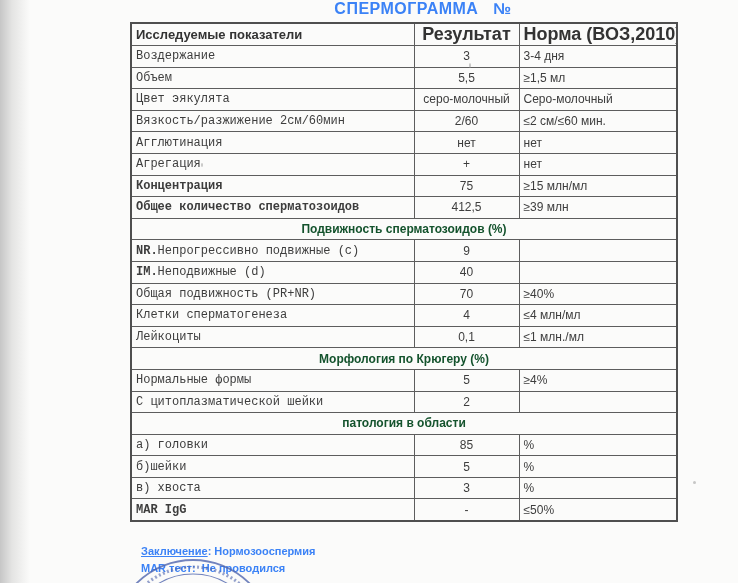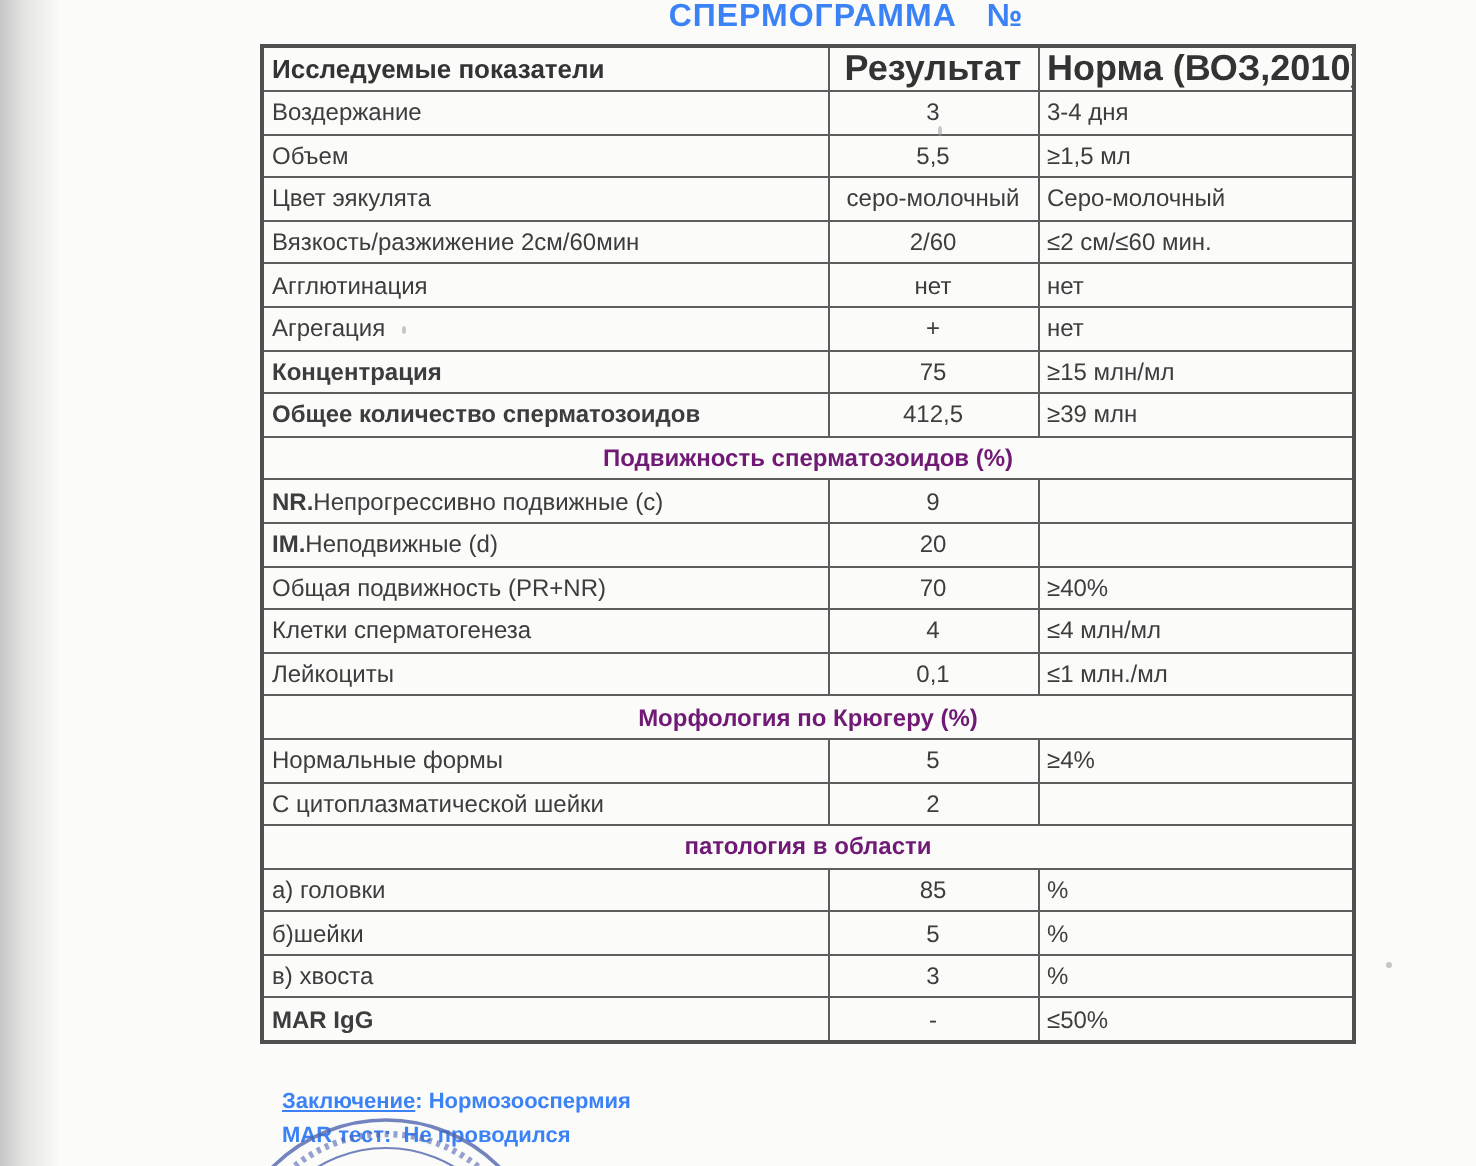--- a/index.html
+++ b/index.html
@@ -36,26 +36,26 @@
     height:21.6px;
     padding:0 4px;
     overflow:hidden; white-space:nowrap;
     vertical-align:middle;
   }
   table.report { border:2px solid #4f4f4f; }
   th.h-param { text-align:left; padding-left:8px; font-size:13px; color:#333; }
   th.h-result, th.h-norm { font-size:18px; color:#333; }
   th.h-result { text-align:center; }
   th.h-norm { text-align:right; padding-left:9px; }
-  td.param-cell { text-align:left; padding-left:8px; }
+  td.param-cell { text-align:left; padding-left:8px;font-family:Liberation Mono, monospace; }
   td.param-cell.bold { font-weight:bold; }
   td.param-cell b { font-weight:bold; }
   td.result-cell { text-align:center; }
   td.norm-cell { text-align:left; padding-left:10px; }
-  td.section-cell { text-align:center; font-weight:bold; color:#701a75; }
+  td.section-cell { text-align:center; font-weight:bold; color:#14532d; }
   .footer-notes {
     position:absolute; left:141px; top:543px;
     font-size:11px; font-weight:bold; color:#3b82f6;
     line-height:17px;
   }
   .footer-notes .u { text-decoration:underline; }
   .stamp {
     position:absolute; left:103px; top:556px; width:186px; height:27px;
     pointer-events:none;
   }
@@ -126,21 +126,21 @@
         <tr>
           <td colspan="3" class="section-cell">Подвижность сперматозоидов (%)</td>
         </tr>
         <tr>
           <td class="param-cell"><b>NR.</b>Непрогрессивно подвижные (c)</td>
           <td class="result-cell">9</td>
           <td class="norm-cell"></td>
         </tr>
         <tr>
           <td class="param-cell"><b>IM.</b>Неподвижные (d)</td>
-          <td class="result-cell">20</td>
+          <td class="result-cell">40</td>
           <td class="norm-cell"></td>
         </tr>
         <tr>
           <td class="param-cell">Общая подвижность (PR+NR)</td>
           <td class="result-cell">70</td>
           <td class="norm-cell">≥40%</td>
         </tr>
         <tr>
           <td class="param-cell">Клетки сперматогенеза</td>
           <td class="result-cell">4</td>

